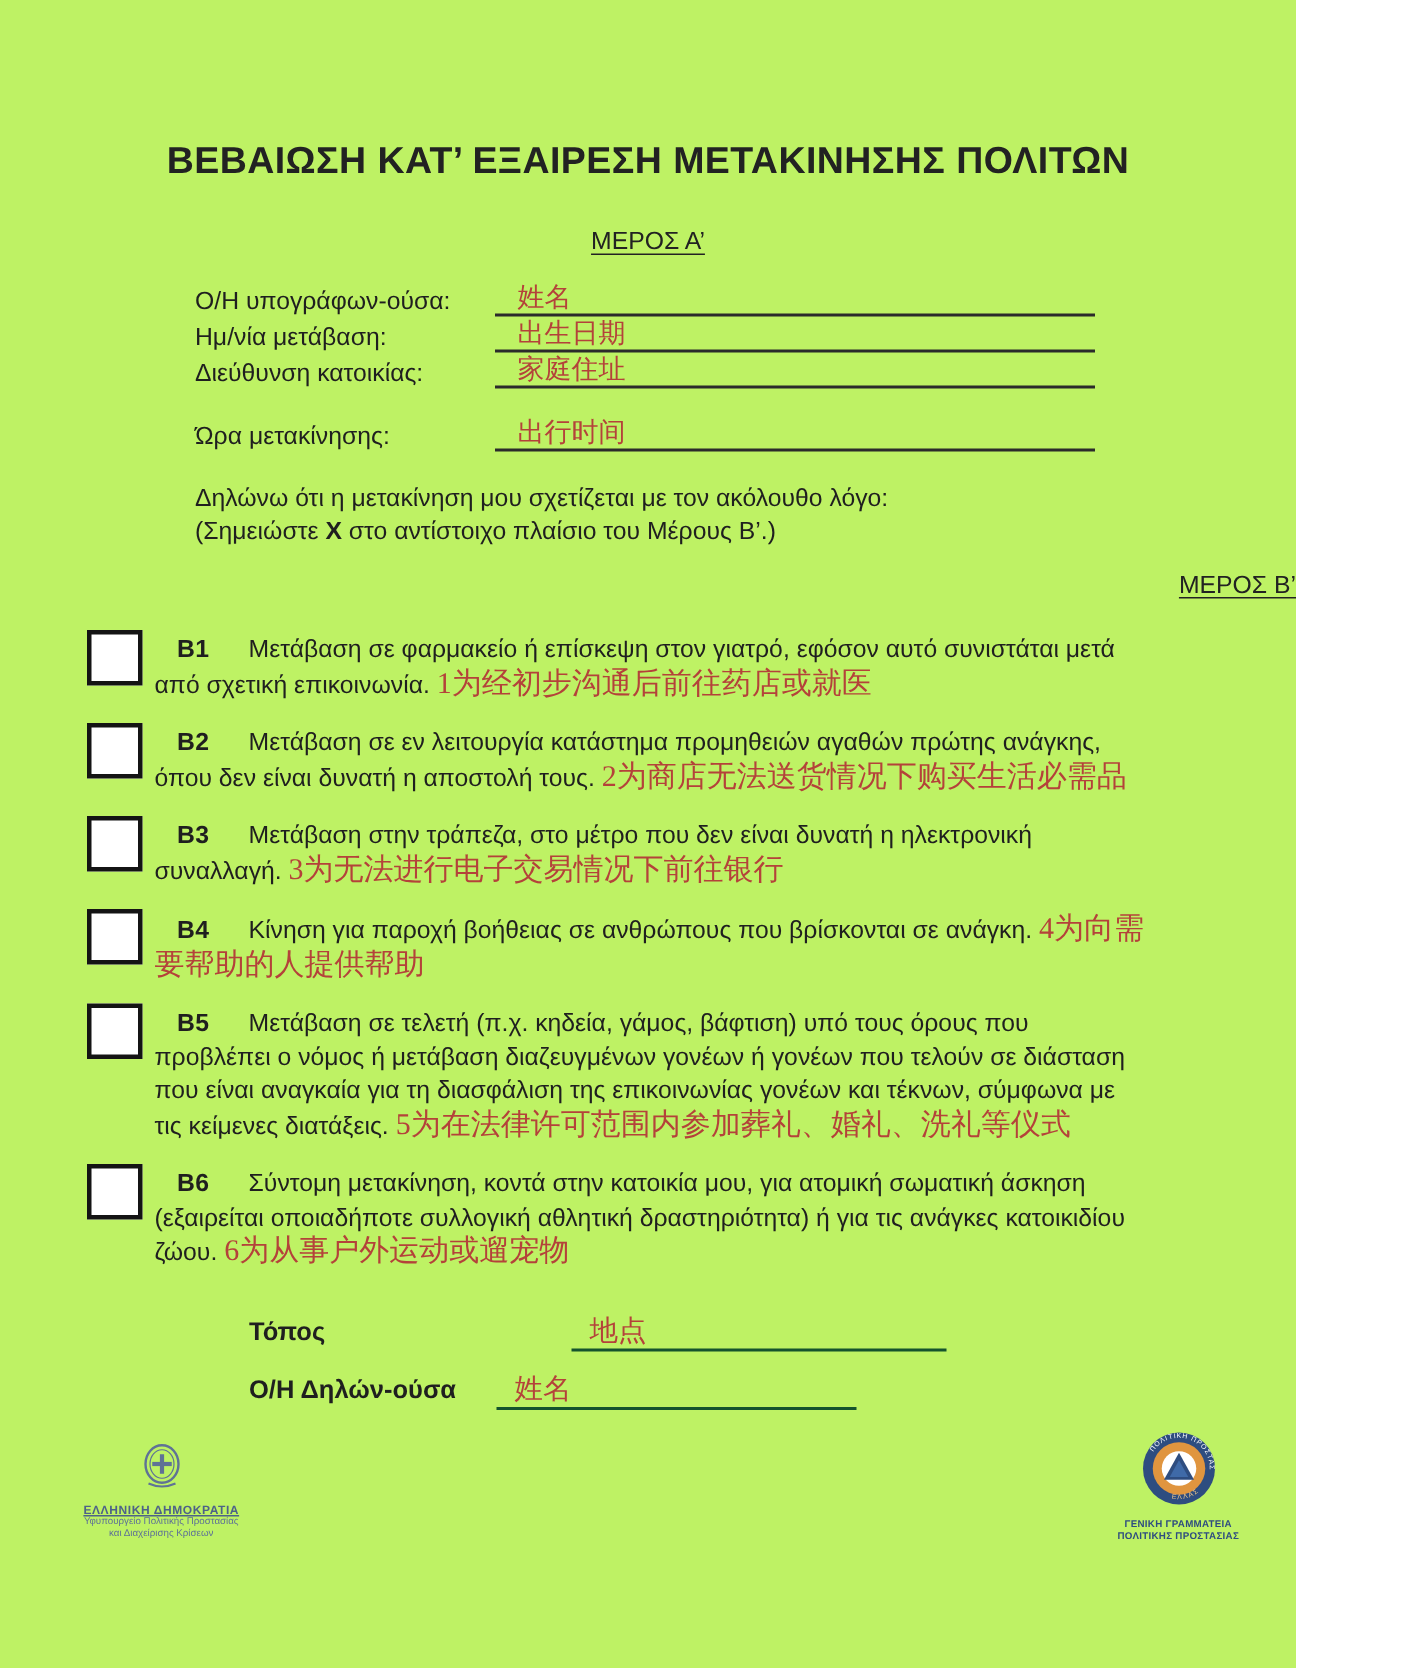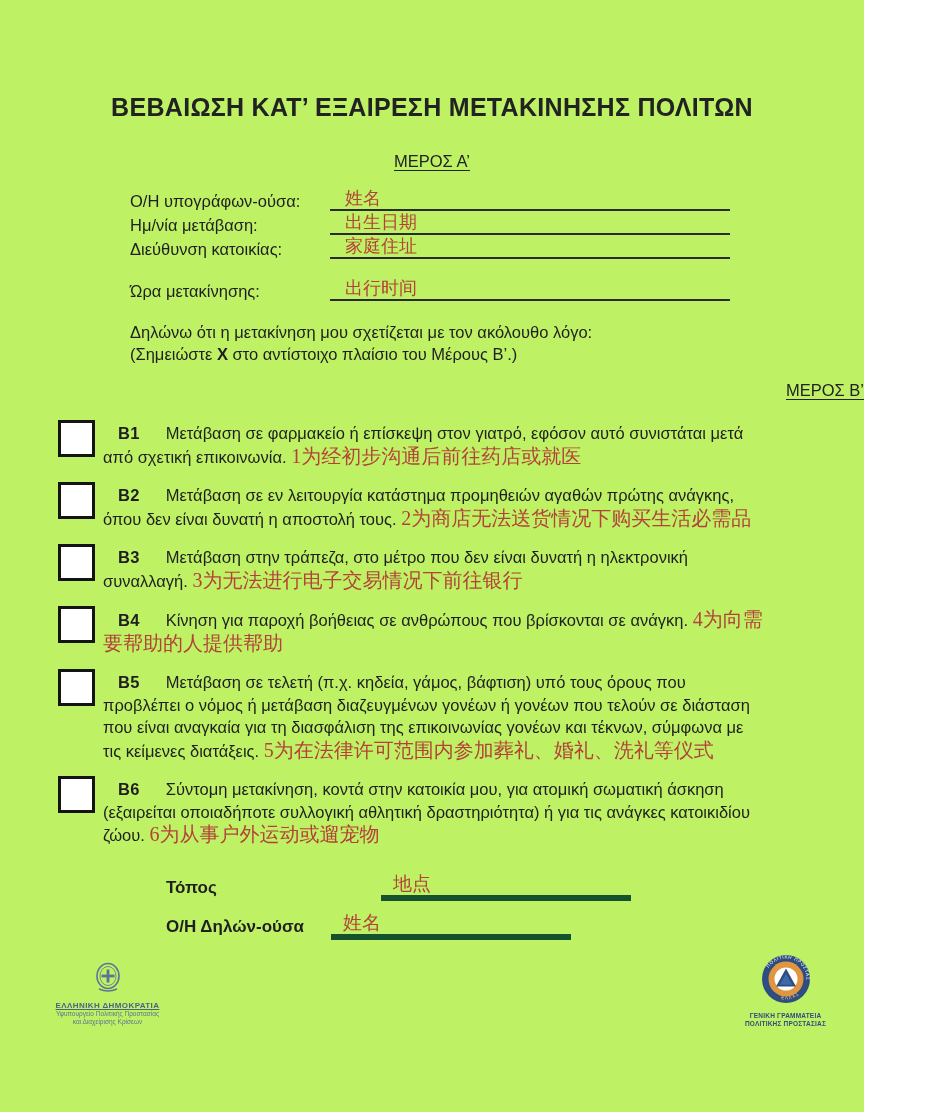--- a/index.html
+++ b/index.html
@@ -27,21 +27,21 @@
   .b-items{margin-top:22px;}
   .b-item{display:flex;align-items:flex-start;padding-left:58px;margin-bottom:16px;}
   .b-checkbox{flex:none;width:31px;height:31px;border:3px solid #141414;background:#fff;margin-top:-2px;}
   .b-text{margin:0 0 0 8px;width:660px;font-size:16.5px;line-height:22.5px;text-indent:15px;}
   .b-code{font-weight:700;padding-right:26px;letter-spacing:.3px;}
   .b-red{font-size:20px;font-family:Liberation Serif, serif;}
   
   .footer{position:relative;margin:28px 0 0 130px;width:740px;}
   .f-row{display:flex;align-items:center;height:26px;margin-bottom:13px;margin-left:36px;}
   .f-label{font-weight:700;font-size:17px;}
-  .f-line{border-bottom:6px solid #14532d;height:26px;display:flex;align-items:flex-end;padding-left:12px;box-sizing:border-box;}
+  .f-line{border-bottom:2px solid #14532d;height:26px;display:flex;align-items:flex-end;padding-left:12px;box-sizing:border-box;}
   .f-value{font-size:19px;line-height:22px;}
   .f-row.row-0 .f-label{width:215px;} .f-row.row-0 .f-line{width:250px;}
   .f-row.row-1 .f-label{width:160px;} .f-row.row-1 .f-line{width:245px;}
   .f-row.row-2 .f-label{width:165px;} .f-row.row-2 .f-line{width:240px;}
   .signature{position:absolute;left:585px;top:0;}
   .sig-label{font-weight:700;font-size:17px;}
   .sig-cjk{margin:15px 0 0 14px;font-size:19px;}
   
   .logo-left{position:absolute;left:45px;top:962px;width:125px;text-align:center;color:#5f7296;}
   .logo-left .org{margin-top:3px;font-size:8px;font-weight:700;letter-spacing:.4px;color:#4d6288;text-decoration:underline;}

